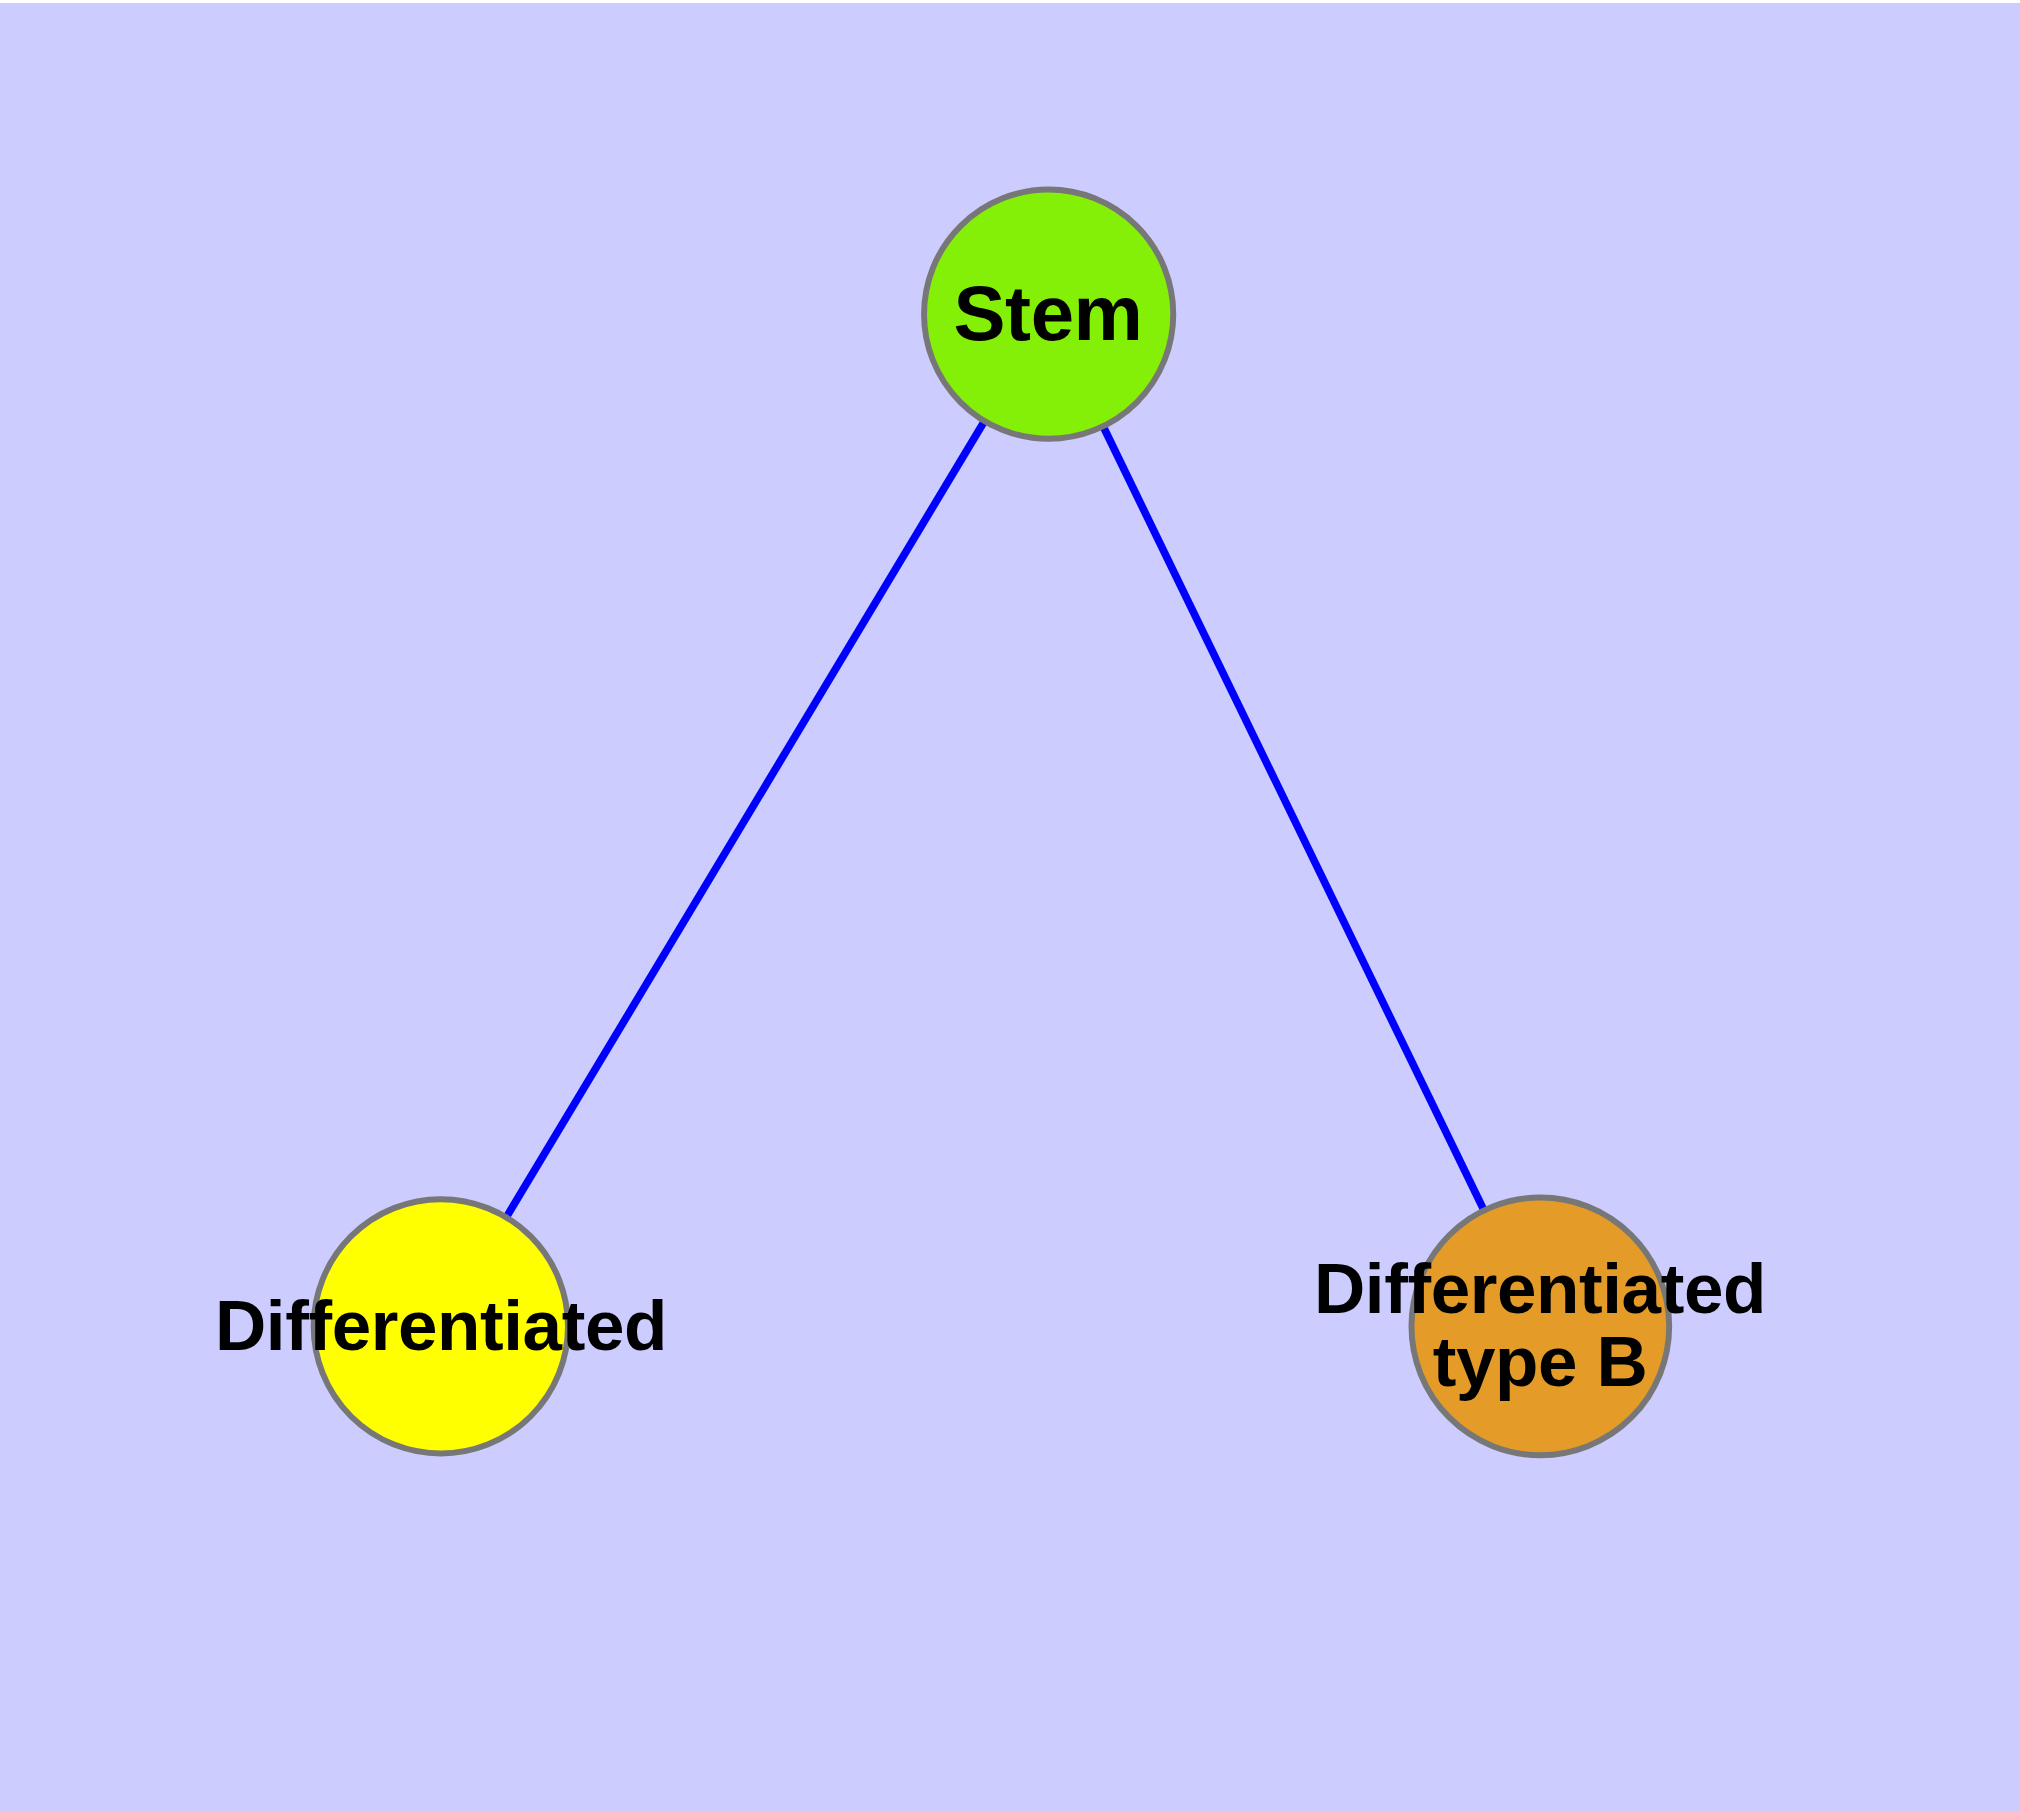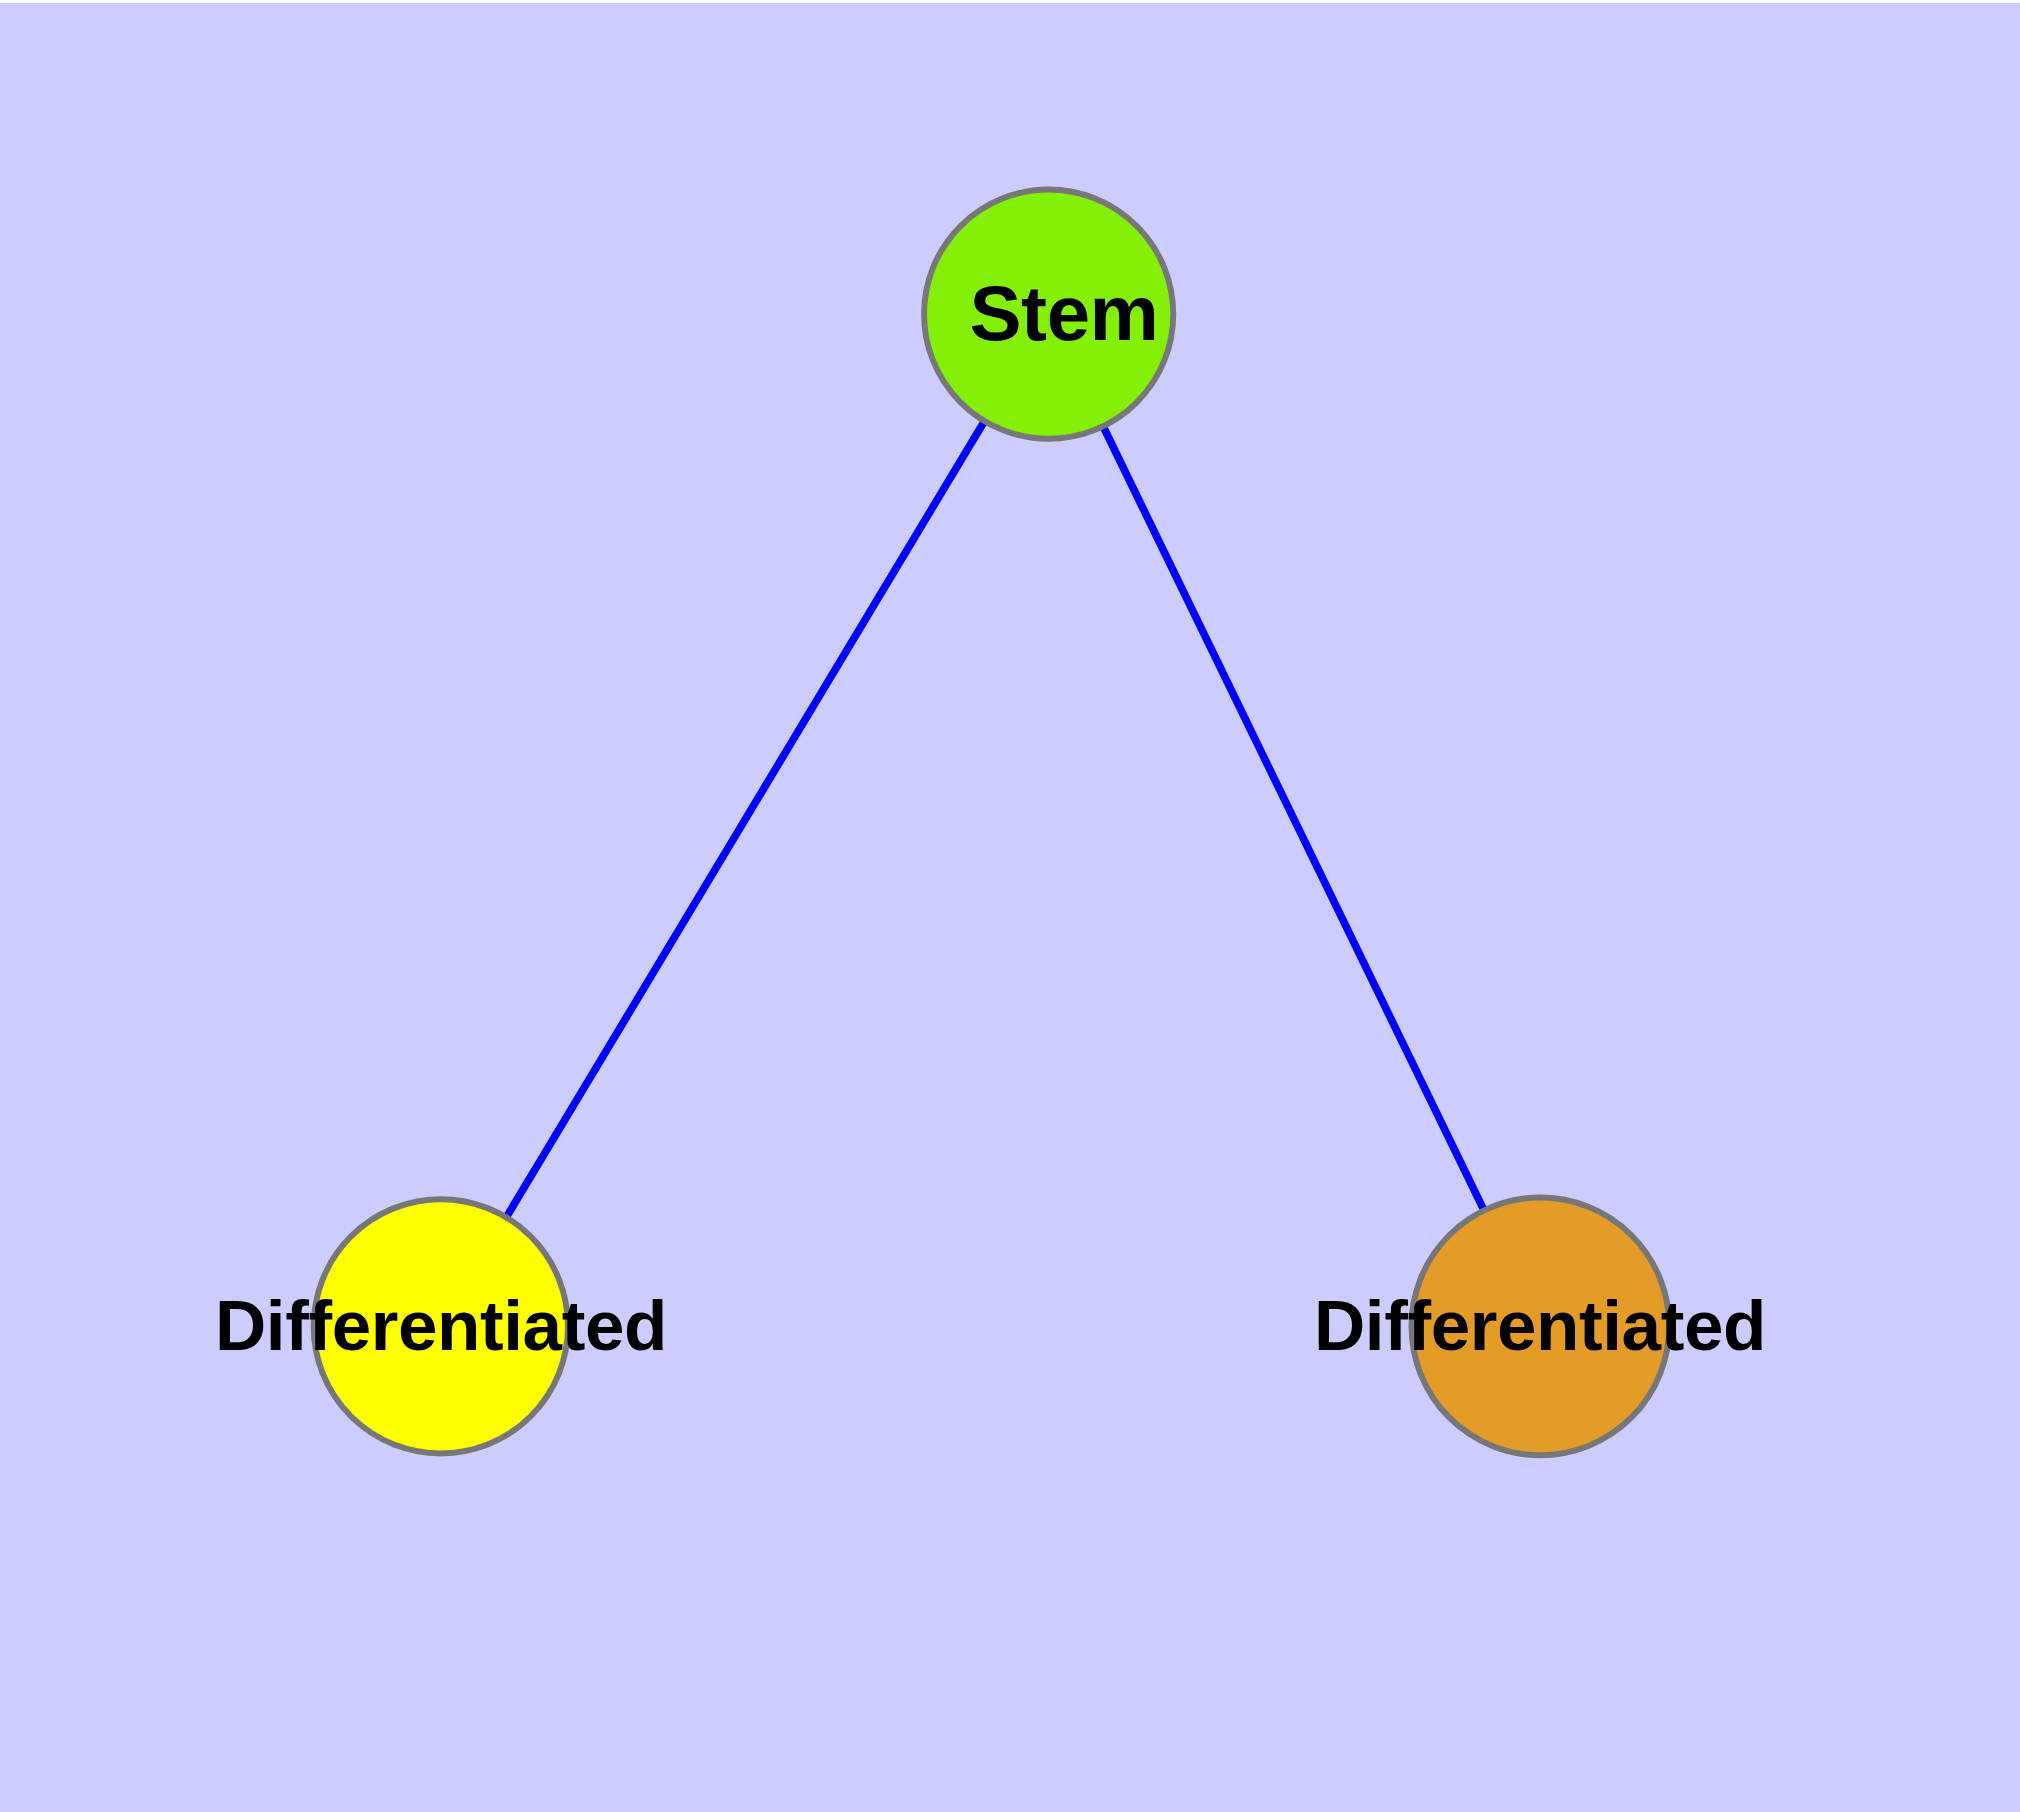--- a/index.html
+++ b/index.html
@@ -58,19 +58,19 @@
           <line x1="1160.2929391359226" y1="494.7381180916437" x2="598.2514983311395" y2="1430.6899734904036" stroke="#0000ff" stroke-width="9" stroke-linecap="butt"></line>
           <line x1="1302.1038802040496" y1="501.0241947648884" x2="1749.7114258293716" y2="1422.4783490349475" stroke="#0000ff" stroke-width="9" stroke-linecap="butt"></line>
         </g>
       <g id="nodes-group">
           <circle cx="1237" cy="367" r="147" fill="#85f007" stroke="#777777" stroke-width="7"></circle>
           <circle cx="520" cy="1561" r="150" fill="#ffff00" stroke="#777777" stroke-width="7"></circle>
           <circle cx="1817" cy="1561" r="152" fill="#e49b28" stroke="#777777" stroke-width="7"></circle>
         </g>
     </svg>
     <div id="labels-layer">
-        <div class="node-label label-stem" style="left: 1048px; top: 311px; font-size: 78px; margin-left: 16px;"><div>Stem</div></div>
+        <div class="node-label label-stem" style="left: 1048px; top: 311px; font-size: 78px;"><div>Stem</div></div>
         <div class="node-label label-diffa" style="left: 441px; top: 1323px; font-size: 71px;"><div>Differentiated</div></div>
-        <div class="node-label label-diffb" style="left: 1540px; top: 1323px; font-size: 71px;"><div>Differentiated</div></div>
+        <div class="node-label label-diffb" style="left: 1540px; top: 1323px; font-size: 71px;"><div>Differentiated</div><div>type B</div></div>
       </div>
   </div>
 </div>
 
 
 </body></html>

